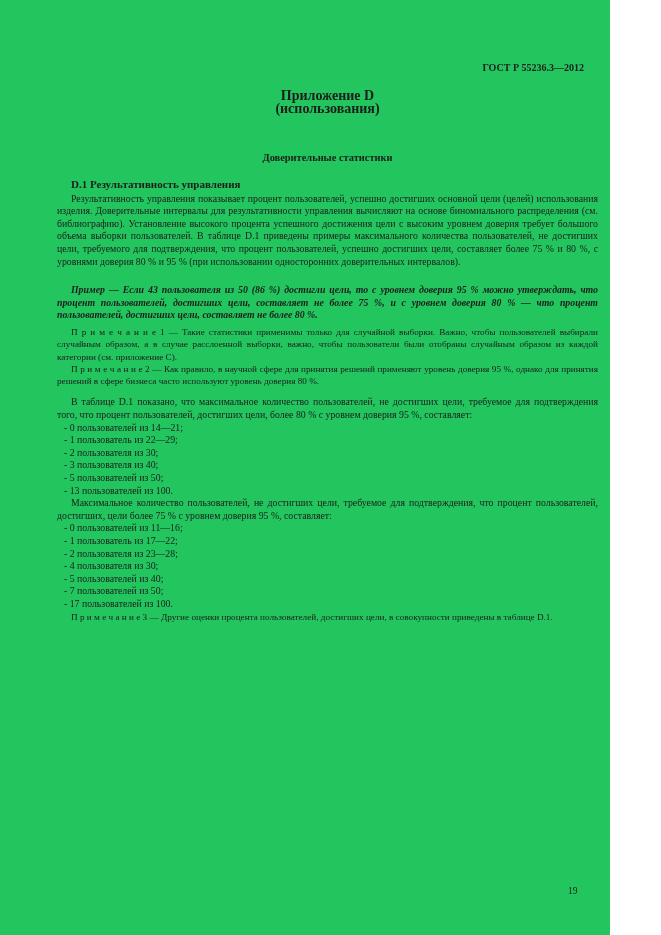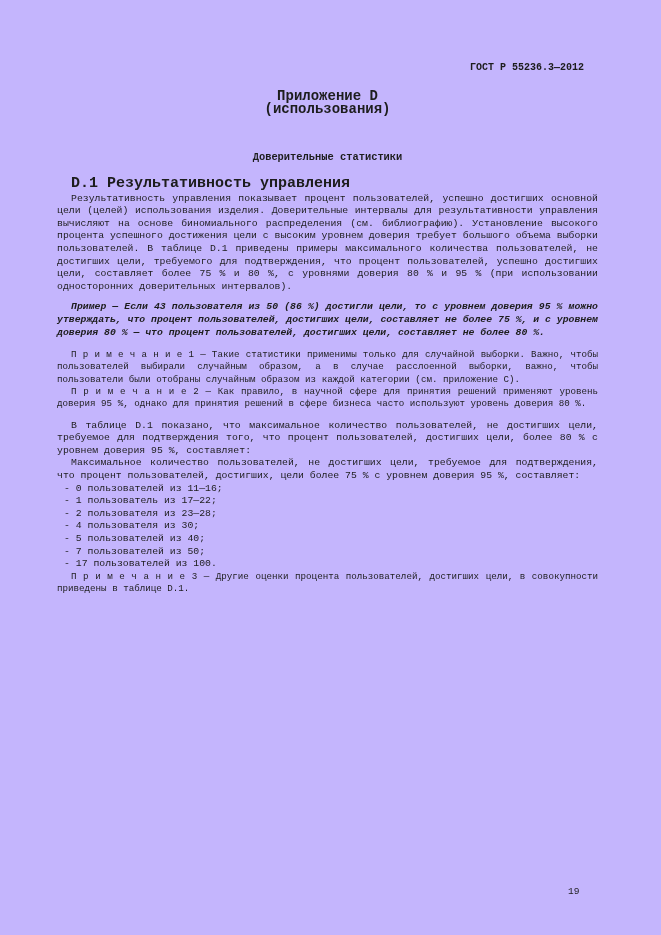--- a/index.html
+++ b/index.html
@@ -2,24 +2,24 @@
 <html lang="ru"><head>
 <meta charset="utf-8">
 <style>
   html, body {
     margin: 0;
     padding: 0;
     background: #ffffff;
   }
   .page {
     position: relative;
-    width: 661px;
+    width: 610px;
     height: 935px;
-    background: #c4b5fd;
-    font-family: Liberation Mono, monospace;
+    background: #22c55e;
+    font-family: Liberation Serif, serif;
     color: #1d1d1d;
     overflow: hidden;
   }
   .content {
     position: absolute;
     left: 57px;
     top: 0;
     width: 541px;
   }
   .doc-header {
@@ -40,33 +40,33 @@
   .page-title {
     margin-top: 36px;
     text-align: center;
     font-weight: bold;
     font-size: 10.4px;
     line-height: 13px;
   }
   .section-heading {
     margin-top: 14px;
     font-weight: bold;
-    font-size: 15px;
+    font-size: 11px;
     line-height: 12.6px;
     text-indent: 14px;
   }
   .body-par {
-    margin: 2px 0 8px 0;
+    margin: 2px 0 16px 0;
     font-size: 9.8px;
     line-height: 12.6px;
     text-align: justify;
     text-indent: 14px;
   }
   .example-par {
-    margin: 7px 0 10px 0;
+    margin: 7px 0 4px 0;
     font-size: 9.8px;
     line-height: 12.6px;
     text-align: justify;
     text-indent: 14px;
     font-weight: bold;
     font-style: italic;
   }
   .note-par {
     margin: 0 0 0 0;
     font-size: 9.2px;
@@ -121,20 +121,28 @@
 
     <p class="body-par">Результативность управления показывает процент пользователей, успешно достигших основной цели (целей) использования изделия. Доверительные интервалы для результативности управления вычисляют на основе биномиального распределения (см. библиографию). Установление высокого процента успешного достижения цели с высоким уровнем доверия требует большого объема выборки пользователей. В таблице D.1 приведены примеры максимального количества пользователей, не достигших цели, требуемого для подтверждения, что процент пользователей, успешно достигших цели, составляет более 75 % и 80 %, с уровнями доверия 80 % и 95 % (при использовании односторонних доверительных интервалов).</p>
 
     <p class="example-par">Пример — Если 43 пользователя из 50 (86 %) достигли цели, то с уровнем доверия 95 % можно утверждать, что процент пользователей, достигших цели, составляет не более 75 %, и с уровнем доверия 80 % — что процент пользователей, достигших цели, составляет не более 80 %.</p>
 
     <p class="note-par">П р и м е ч а н и е  1 — Такие статистики применимы только для случайной выборки. Важно, чтобы пользователей выбирали случайным образом, а в случае расслоенной выборки, важно, чтобы пользователи были отобраны случайным образом из каждой категории (см. приложение С).</p>
 
     <p class="note-par">П р и м е ч а н и е  2 — Как правило, в научной сфере для принятия решений применяют уровень доверия 95 %, однако для принятия решений в сфере бизнеса часто используют уровень доверия 80 %.</p>
 
     <p class="list-intro">В таблице D.1 показано, что максимальное количество пользователей, не достигших цели, требуемое для подтверждения того, что процент пользователей, достигших цели, более 80 % с уровнем доверия 95 %, составляет:</p>
+    <div class="doc-list">
+      <div class="list-item">- 0 пользователей из 14—21;</div>
+      <div class="list-item">- 1 пользователь из 22—29;</div>
+      <div class="list-item">- 2 пользователя из 30;</div>
+      <div class="list-item">- 3 пользователя из 40;</div>
+      <div class="list-item">- 5 пользователей из 50;</div>
+      <div class="list-item">- 13 пользователей из 100.</div>
+    </div>
 
     <p class="list-intro tight">Максимальное количество пользователей, не достигших цели, требуемое для подтверждения, что процент пользователей, достигших, цели более 75 % с уровнем доверия 95 %, составляет:</p>
     <div class="doc-list">
       <div class="list-item">- 0 пользователей из 11—16;</div>
       <div class="list-item">- 1 пользователь из 17—22;</div>
       <div class="list-item">- 2 пользователя из 23—28;</div>
       <div class="list-item">- 4 пользователя из 30;</div>
       <div class="list-item">- 5 пользователей из 40;</div>
       <div class="list-item">- 7 пользователей из 50;</div>
       <div class="list-item">- 17 пользователей из 100.</div>

